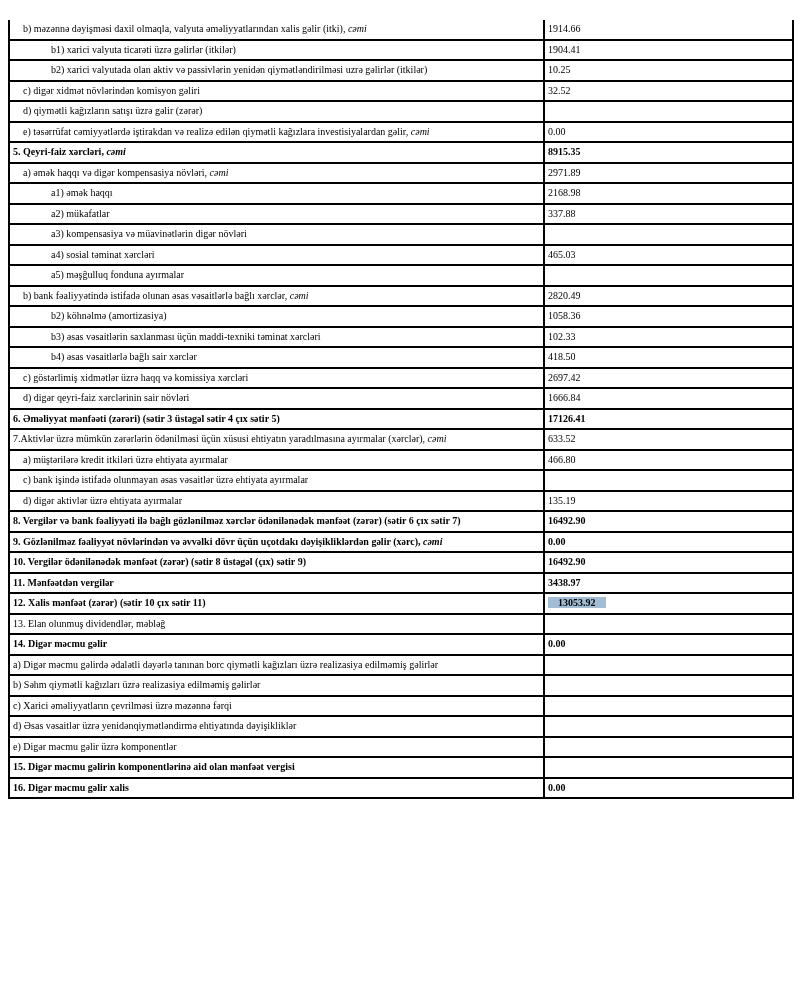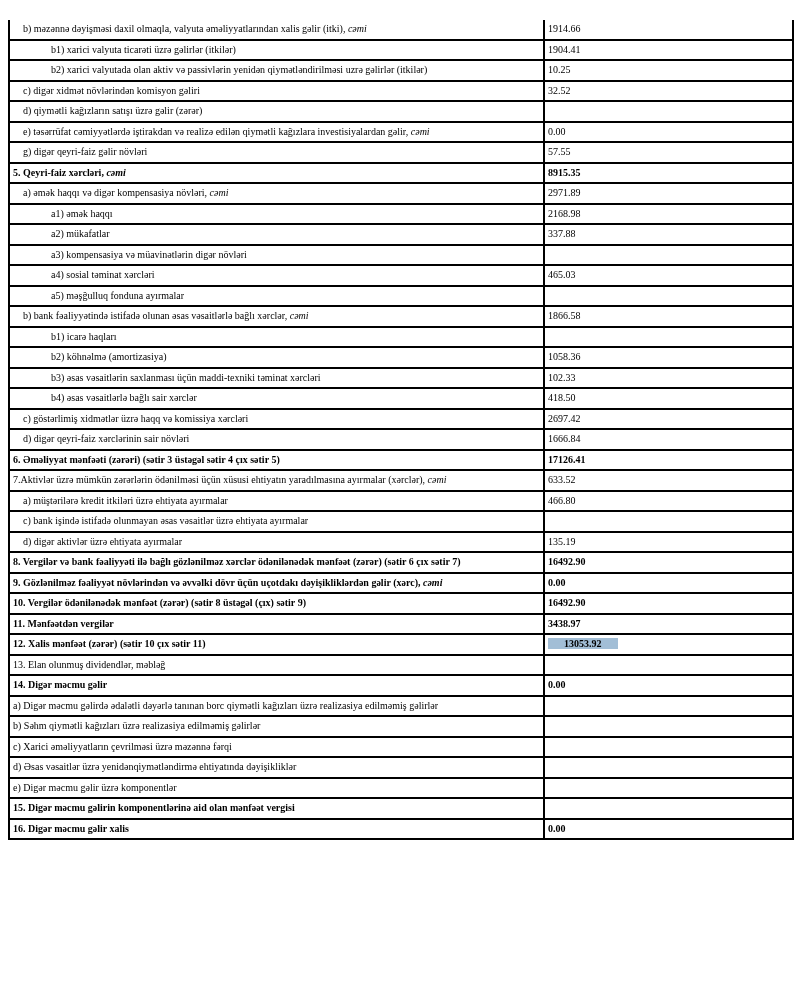--- a/index.html
+++ b/index.html
@@ -39,21 +39,21 @@
     text-align: left;
     padding-right: 5px;
   }
   .ind0 { text-indent: 0; }
   .ind1 { text-indent: 10px; }
   .ind2 { text-indent: 38px; }
   .b { font-weight: bold; }
   .just { text-align: justify; }
   i { font-style: italic; }
   span.hl {
-    padding: 0 16px;
+    padding: 0 10px;
   }
 </style>
 </head>
 <body>
 
 <div class="page">
   <table class="report">
     <colgroup>
       <col style="width:535px">
       <col style="width:249px">
@@ -77,24 +77,20 @@
         </tr>
         <tr>
           <td class="lbl ind1">d) qiymətli kağızların satışı üzrə gəlir (zərər)</td>
           <td class="val"></td>
         </tr>
         <tr>
           <td class="lbl ind1">e) təsərrüfat cəmiyyətlərdə iştirakdan və realizə edilən qiymətli kağızlara investisiyalardan gəlir, <i>cəmi</i></td>
           <td class="val"><span>0.00</span></td>
         </tr>
         <tr>
-          <td class="lbl ind1">g) digər qeyri-faiz gəlir növləri</td>
-          <td class="val"><span>57.55</span></td>
-        </tr>
-        <tr>
           <td class="lbl ind0 b">5. Qeyri-faiz xərcləri, <i>cəmi</i></td>
           <td class="val b"><span>8915.35</span></td>
         </tr>
         <tr>
           <td class="lbl ind1">a) əmək haqqı və digər kompensasiya növləri, <i>cəmi</i></td>
           <td class="val"><span>2971.89</span></td>
         </tr>
         <tr>
           <td class="lbl ind2">a1) əmək haqqı</td>
           <td class="val"><span>2168.98</span></td>
@@ -110,25 +106,21 @@
         <tr>
           <td class="lbl ind2">a4) sosial təminat xərcləri</td>
           <td class="val"><span>465.03</span></td>
         </tr>
         <tr>
           <td class="lbl ind2">a5) məşğulluq fonduna ayırmalar</td>
           <td class="val"></td>
         </tr>
         <tr>
           <td class="lbl ind1">b) bank fəaliyyətində istifadə olunan əsas vəsaitlərlə bağlı xərclər, <i>cəmi</i></td>
-          <td class="val"><span>1866.58</span></td>
-        </tr>
-        <tr>
-          <td class="lbl ind2">b1) icarə haqları</td>
-          <td class="val"></td>
+          <td class="val"><span>2820.49</span></td>
         </tr>
         <tr>
           <td class="lbl ind2">b2) köhnəlmə (amortizasiya)</td>
           <td class="val"><span>1058.36</span></td>
         </tr>
         <tr>
           <td class="lbl ind2">b3) əsas vəsaitlərin saxlanması üçün maddi-texniki təminat xərcləri</td>
           <td class="val"><span>102.33</span></td>
         </tr>
         <tr>

